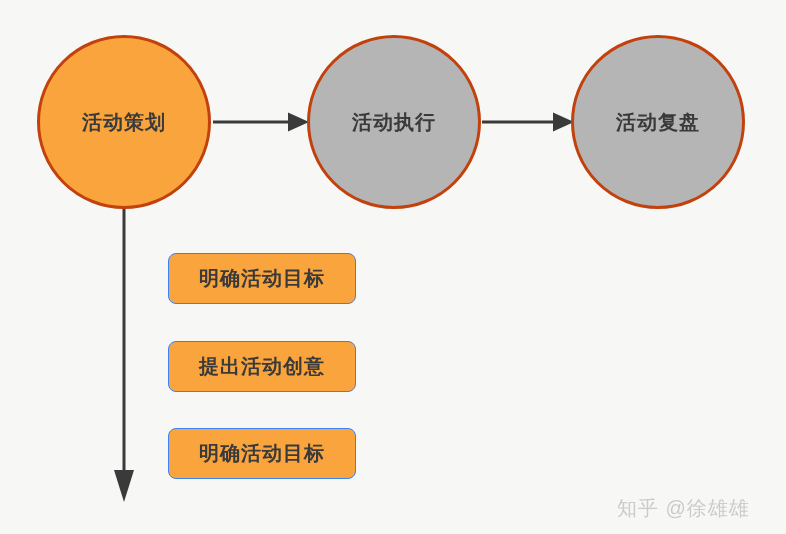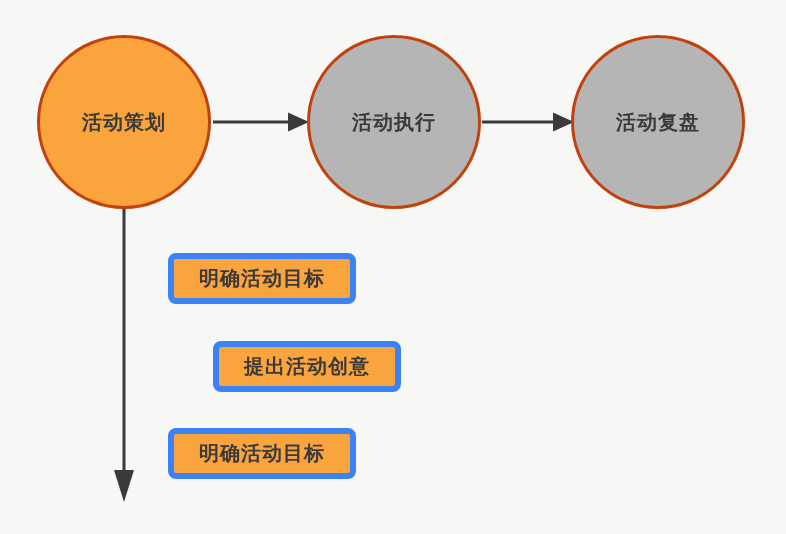--- a/index.html
+++ b/index.html
@@ -47,33 +47,33 @@
   .node-gray   { background: #B5B5B5; }
   .node-planning  { left: 37px;  top: 35px; }
   .node-execution { left: 307px; top: 35px; }
   .node-review    { left: 571px; top: 35px; }
   .task-box {
     position: absolute;
     left: 168px;
     width: 188px;
     height: 51px;
     background: #F9A43C;
-    border: 6px solid #3b82f6;
+    border: 1px solid #3b82f6;
     border-radius: 8px;
     box-sizing: border-box;
     display: flex;
     align-items: center;
     justify-content: center;
     font-size: 20px;
     font-weight: bold;
     color: #3A3A3A;
     letter-spacing: 1px;
   }
   .task-1 { top: 253px; }
-  .task-2 { top: 341px; margin-left: 45px; }
+  .task-2 { top: 341px; }
   .task-3 { top: 428px; }
   .watermark {
     position: absolute;
     left: 617px;
     top: 495px;
     font-size: 20px;
     color: #CBCBCB;
     letter-spacing: 1px;
     white-space: nowrap;
   }
@@ -115,14 +115,15 @@
   </div>
 
   <div class="task-box task-2">
     <span>提出活动创意</span>
   </div>
 
   <div class="task-box task-3">
     <span>明确活动目标</span>
   </div>
 
+  <div class="watermark">知乎 @徐雄雄</div>
 
 </div>
 
 </body></html>

